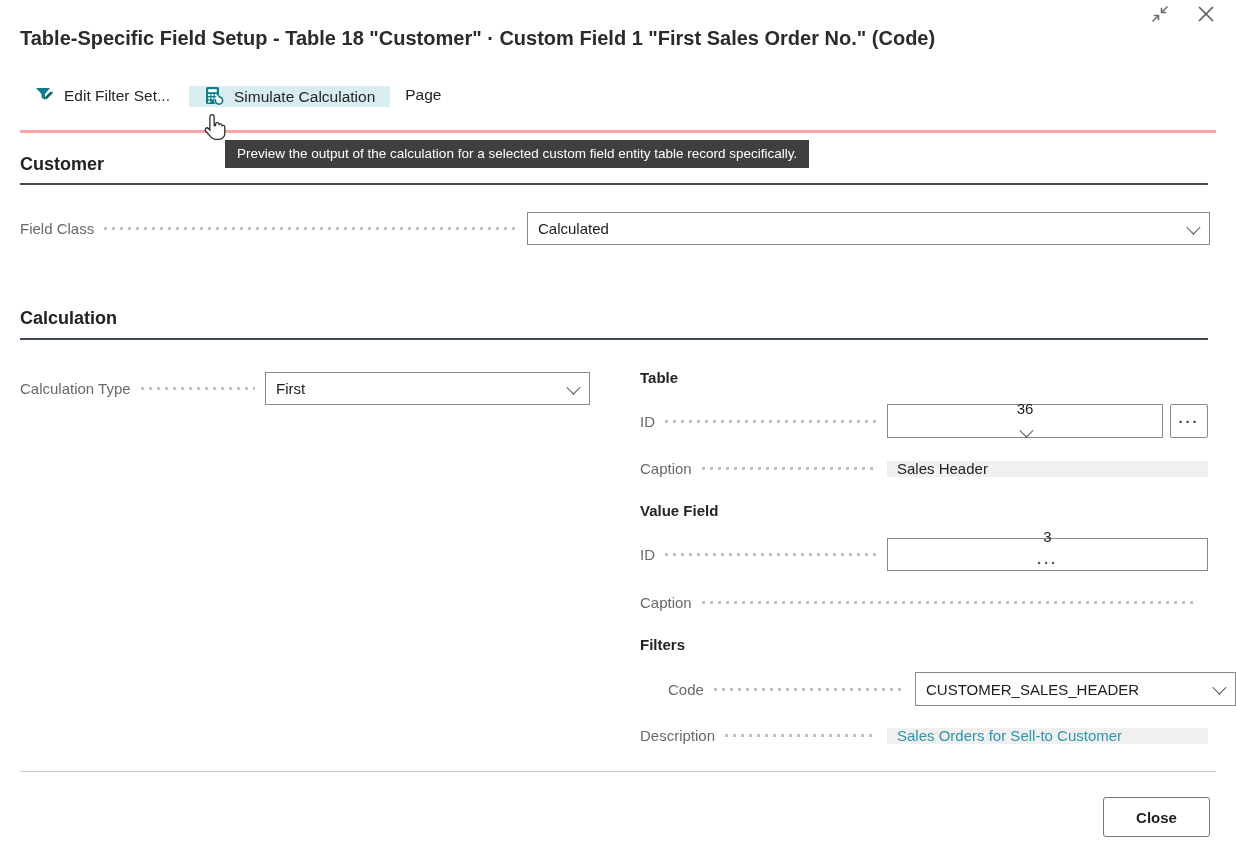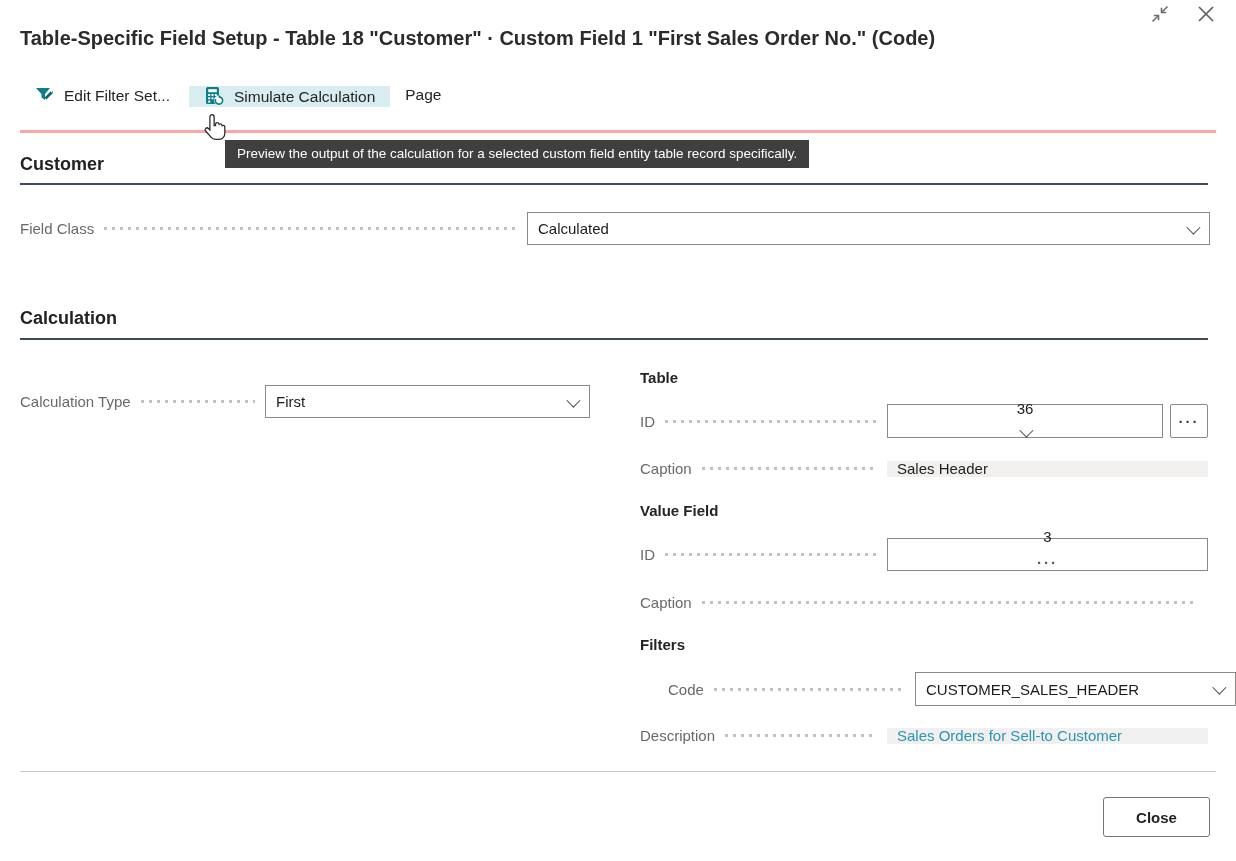--- a/index.html
+++ b/index.html
@@ -139,21 +139,21 @@
     <span class="leader"></span>
     <div class="select" style="width:683px;">
       <span>Calculated</span>
       <span class="chev"></span>
     </div>
   </div>
 
   <div class="sec-title" style="top:308px;">Calculation</div>
   <div class="sec-rule" style="top:338px;"></div>
 
-  <div class="row" style="left:20px;top:385px;width:570px;height:33px;">
+  <div class="row" style="left:20px;top:372px;width:570px;height:33px;">
     <span class="lbl">Calculation Type</span>
     <span class="leader"></span>
     <div class="select" style="width:325px;">
       <span>First</span>
       <span class="chev"></span>
     </div>
   </div>
 
   <div class="grp-title" style="top:369px;">Table</div>
 

